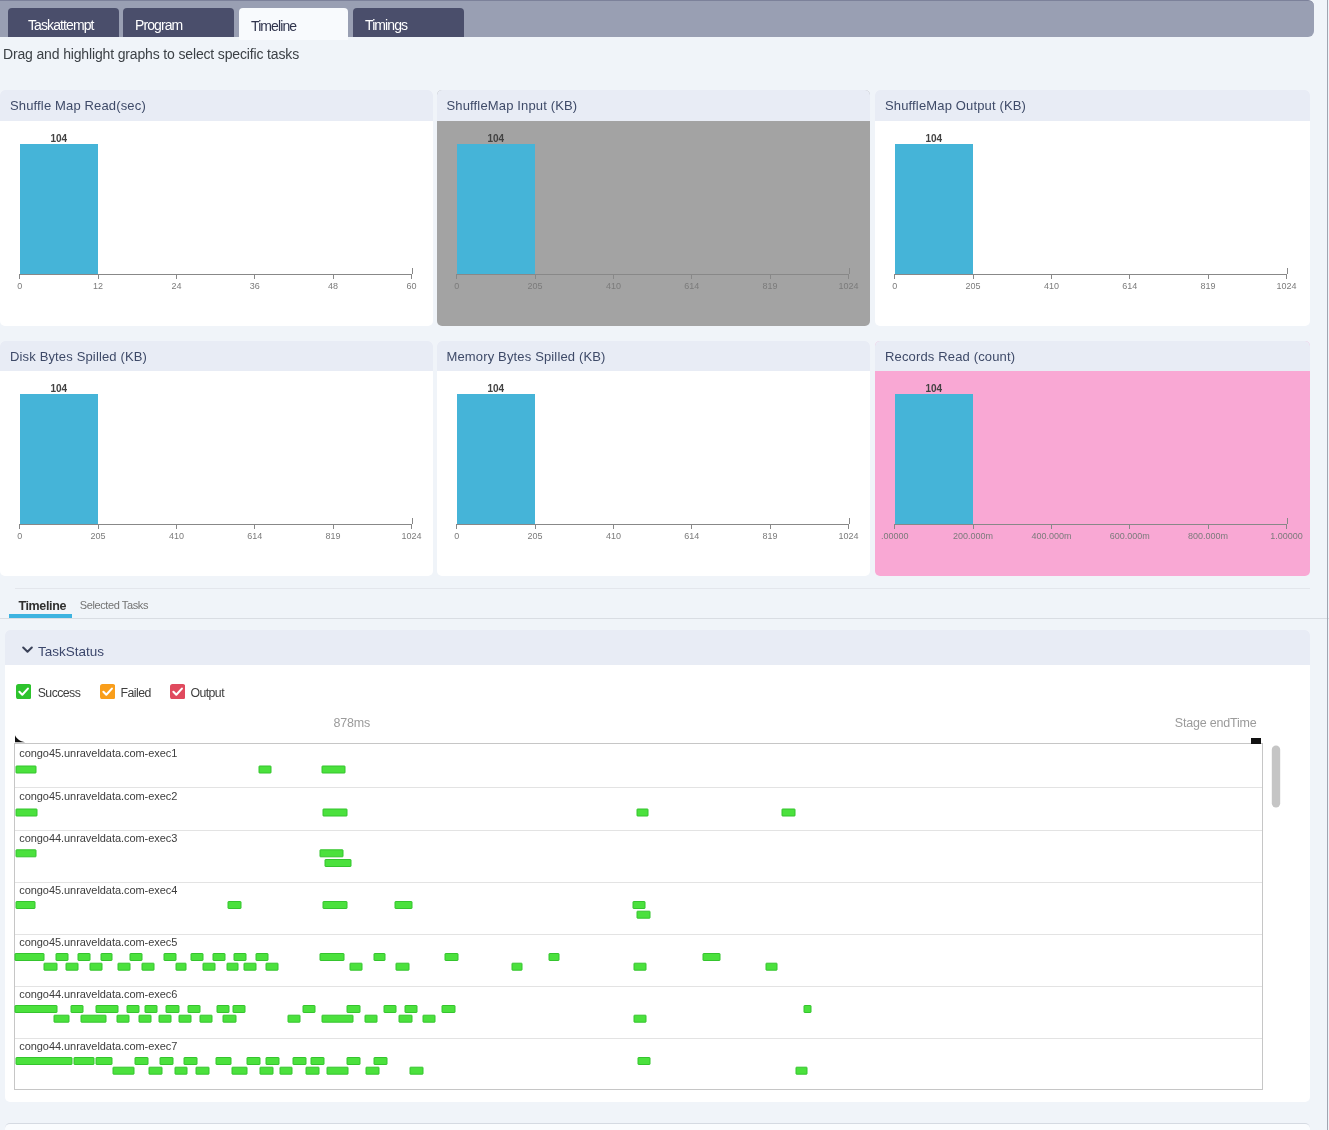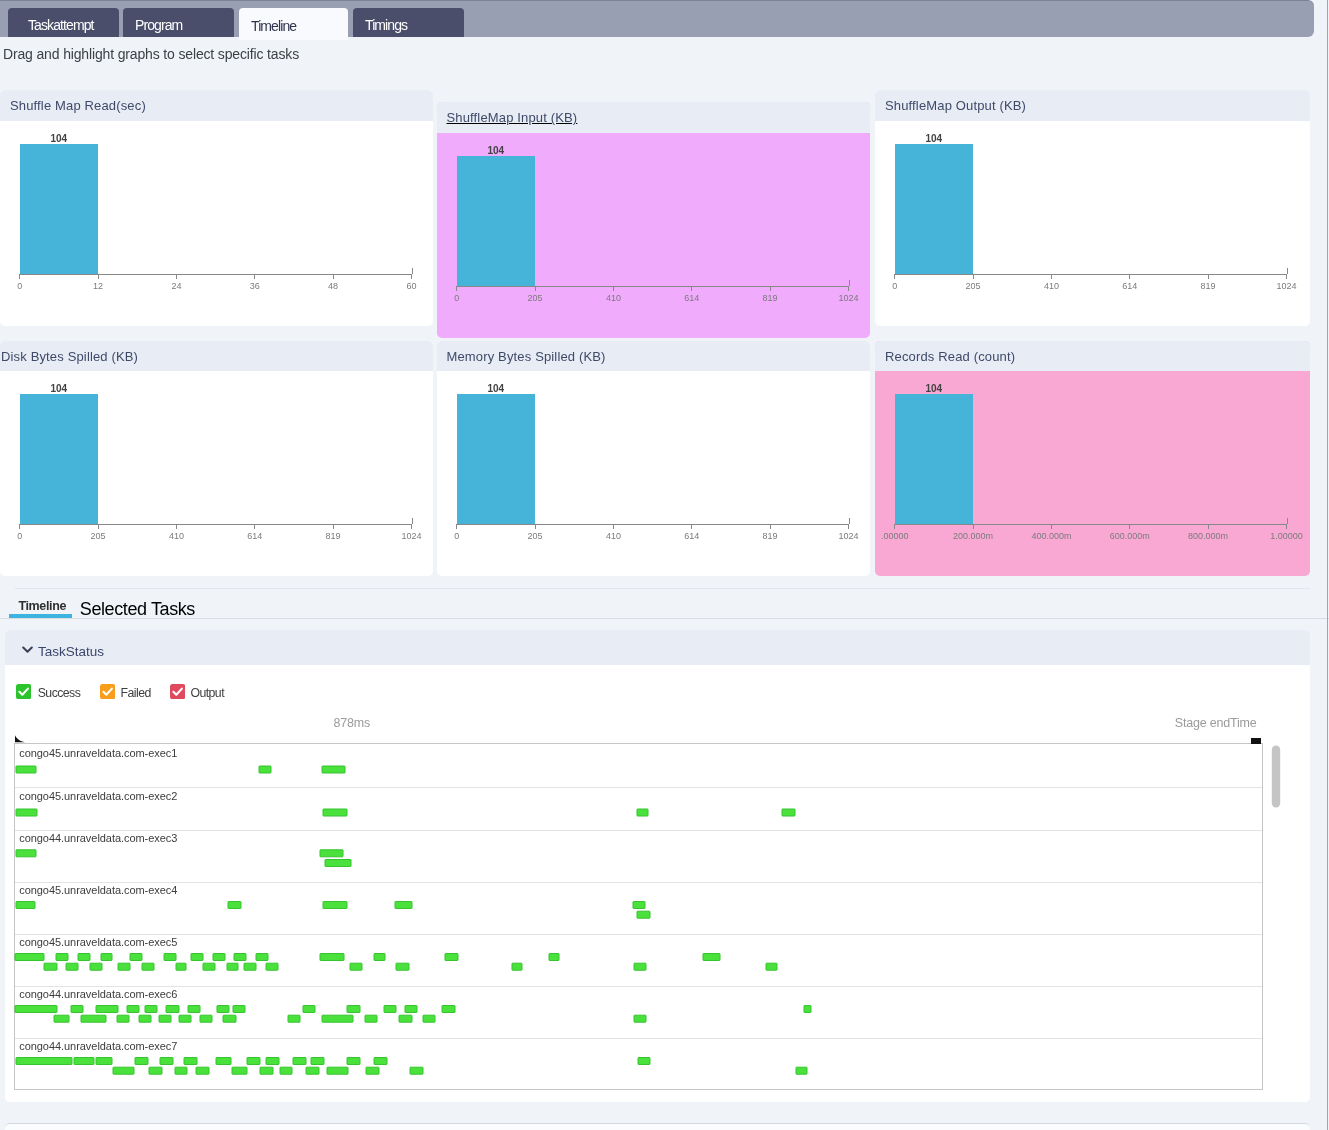--- a/index.html
+++ b/index.html
@@ -24,21 +24,21 @@
       <line x1="176.4" y1="153.0" x2="176.4" y2="158.0" stroke="#888" stroke-width="1"></line>
       <text x="176.4" y="168.2" text-anchor="middle" font-size="9" fill="#7b7b7b" shape-rendering="auto">24</text>
       <line x1="254.8" y1="153.0" x2="254.8" y2="158.0" stroke="#888" stroke-width="1"></line>
       <text x="254.8" y="168.2" text-anchor="middle" font-size="9" fill="#7b7b7b" shape-rendering="auto">36</text>
       <line x1="333.1" y1="153.0" x2="333.1" y2="158.0" stroke="#888" stroke-width="1"></line>
       <text x="333.1" y="168.2" text-anchor="middle" font-size="9" fill="#7b7b7b" shape-rendering="auto">48</text>
       <line x1="411.5" y1="153.0" x2="411.5" y2="158.0" stroke="#888" stroke-width="1"></line>
       <text x="411.5" y="168.2" text-anchor="middle" font-size="9" fill="#7b7b7b" shape-rendering="auto">60</text>
 </svg>
   </div>
-<div style="position:absolute;left:436.5px;top:102px;width:433.5px;height:235.5px;background:#f0abfc;border-radius:5px;text-decoration:underline;">
+<div style="position:absolute;left:436.5px;top:90px;width:433.5px;height:235.5px;background:#a3a3a3;border-radius:5px;">
 <div style="height:30.5px;background:#e8ecf5;border-radius:5px 5px 0 0;line-height:31.5px;padding-left:10px;font-size:13px;letter-spacing:0.15px;color:#3e4a68;">ShuffleMap Input (KB)</div>
 <svg width="433.5" height="205.0" style="position:absolute;left:0;top:30.5px" shape-rendering="crispEdges">
 <rect x="19.7" y="23.0" width="78.3" height="130.0" fill="#45b4d8"></rect>
 <text x="58.8" y="20.8" text-anchor="middle" font-size="10" font-weight="bold" fill="#424242" shape-rendering="auto">104</text>
 <line x1="19.5" y1="153.0" x2="412.0" y2="153.0" stroke="#888" stroke-width="1"></line>
 <line x1="412.0" y1="153.0" x2="412.0" y2="147.0" stroke="#888" stroke-width="1"></line>
 <line x1="19.7" y1="153.0" x2="19.7" y2="158.0" stroke="#888" stroke-width="1"></line>
       <text x="19.7" y="168.2" text-anchor="middle" font-size="9" fill="#7b7b7b" shape-rendering="auto">0</text>
       <line x1="98.1" y1="153.0" x2="98.1" y2="158.0" stroke="#888" stroke-width="1"></line>
       <text x="98.1" y="168.2" text-anchor="middle" font-size="9" fill="#7b7b7b" shape-rendering="auto">205</text>
@@ -67,21 +67,21 @@
       <text x="176.4" y="168.2" text-anchor="middle" font-size="9" fill="#7b7b7b" shape-rendering="auto">410</text>
       <line x1="254.8" y1="153.0" x2="254.8" y2="158.0" stroke="#888" stroke-width="1"></line>
       <text x="254.8" y="168.2" text-anchor="middle" font-size="9" fill="#7b7b7b" shape-rendering="auto">614</text>
       <line x1="333.1" y1="153.0" x2="333.1" y2="158.0" stroke="#888" stroke-width="1"></line>
       <text x="333.1" y="168.2" text-anchor="middle" font-size="9" fill="#7b7b7b" shape-rendering="auto">819</text>
       <line x1="411.5" y1="153.0" x2="411.5" y2="158.0" stroke="#888" stroke-width="1"></line>
       <text x="411.5" y="168.2" text-anchor="middle" font-size="9" fill="#7b7b7b" shape-rendering="auto">1024</text>
 </svg>
   </div>
 <div style="position:absolute;left:0px;top:340.5px;width:432.5px;height:235.5px;background:#fff;border-radius:5px;">
-<div style="height:30.5px;background:#e8ecf5;border-radius:5px 5px 0 0;line-height:31.5px;padding-left:1px;font-size:13px;letter-spacing:0.15px;color:#3e4a68;">Disk Bytes Spilled (KB)</div>
+<div style="height:30.5px;background:#e8ecf5;border-radius:5px 5px 0 0;line-height:31.5px;padding-left:10px;font-size:13px;letter-spacing:0.15px;color:#3e4a68;">Disk Bytes Spilled (KB)</div>
 <svg width="432.5" height="205.0" style="position:absolute;left:0;top:30.5px" shape-rendering="crispEdges">
 <rect x="19.7" y="23.0" width="78.3" height="130.0" fill="#45b4d8"></rect>
 <text x="58.8" y="20.8" text-anchor="middle" font-size="10" font-weight="bold" fill="#424242" shape-rendering="auto">104</text>
 <line x1="19.5" y1="153.0" x2="412.0" y2="153.0" stroke="#888" stroke-width="1"></line>
 <line x1="412.0" y1="153.0" x2="412.0" y2="147.0" stroke="#888" stroke-width="1"></line>
 <line x1="19.7" y1="153.0" x2="19.7" y2="158.0" stroke="#888" stroke-width="1"></line>
       <text x="19.7" y="168.2" text-anchor="middle" font-size="9" fill="#7b7b7b" shape-rendering="auto">0</text>
       <line x1="98.1" y1="153.0" x2="98.1" y2="158.0" stroke="#888" stroke-width="1"></line>
       <text x="98.1" y="168.2" text-anchor="middle" font-size="9" fill="#7b7b7b" shape-rendering="auto">205</text>
       <line x1="176.4" y1="153.0" x2="176.4" y2="158.0" stroke="#888" stroke-width="1"></line>
@@ -131,21 +131,21 @@
       <line x1="254.8" y1="153.0" x2="254.8" y2="158.0" stroke="#888" stroke-width="1"></line>
       <text x="254.8" y="168.2" text-anchor="middle" font-size="9" fill="#7b7b7b" shape-rendering="auto">600.000m</text>
       <line x1="333.1" y1="153.0" x2="333.1" y2="158.0" stroke="#888" stroke-width="1"></line>
       <text x="333.1" y="168.2" text-anchor="middle" font-size="9" fill="#7b7b7b" shape-rendering="auto">800.000m</text>
       <line x1="411.5" y1="153.0" x2="411.5" y2="158.0" stroke="#888" stroke-width="1"></line>
       <text x="411.5" y="168.2" text-anchor="middle" font-size="9" fill="#7b7b7b" shape-rendering="auto">1.00000</text>
 </svg>
   </div>
 <div class="abs" style="left:14.5px;top:587.5px;width:1295px;height:1px;background:#e3e6ec;"></div>
 <div class="abs" style="left:18.4px;top:598.5px;font-size:12.5px;letter-spacing:-0.35px;font-weight:bold;color:#2f2f2f;">Timeline</div>
-<div class="abs" style="left:79.8px;top:598.5px;font-size:18px;letter-spacing:-0.4px;color:#000000;">Selected Tasks</div>
+<div class="abs" style="left:79.8px;top:598.5px;font-size:11px;letter-spacing:-0.4px;color:#737373;">Selected Tasks</div>
 <div class="abs" style="left:8.7px;top:614px;width:62.9px;height:3.5px;background:#3db3e0;"></div>
 <div class="abs" style="left:0;top:617.5px;width:1329px;height:1px;background:#d9dde3;"></div>
 <div class="abs" style="left:4.5px;top:630px;width:1305px;height:471.8px;background:#fff;border-radius:5px;"></div>
 <div class="abs" style="left:4.5px;top:630px;width:1305px;height:34.5px;background:#e8ecf5;border-radius:5px 5px 0 0;"></div>
 <svg class="abs" style="left:21.5px;top:645.8px" width="11" height="8">
     <path d="M1.2,1.5 L5.5,5.8 L9.8,1.5" stroke="#3a4158" stroke-width="2" fill="none" stroke-linecap="round" stroke-linejoin="round"></path>
   </svg>
 <div class="abs" style="left:38px;top:643.5px;font-size:13.5px;color:#3b466b;">TaskStatus</div>
 <svg class="abs" style="left:15.5px;top:684.3px" width="15.2" height="15.2">
     <rect x="0" y="0" width="15.2" height="15.2" rx="2.5" fill="#2dc32d"></rect>

